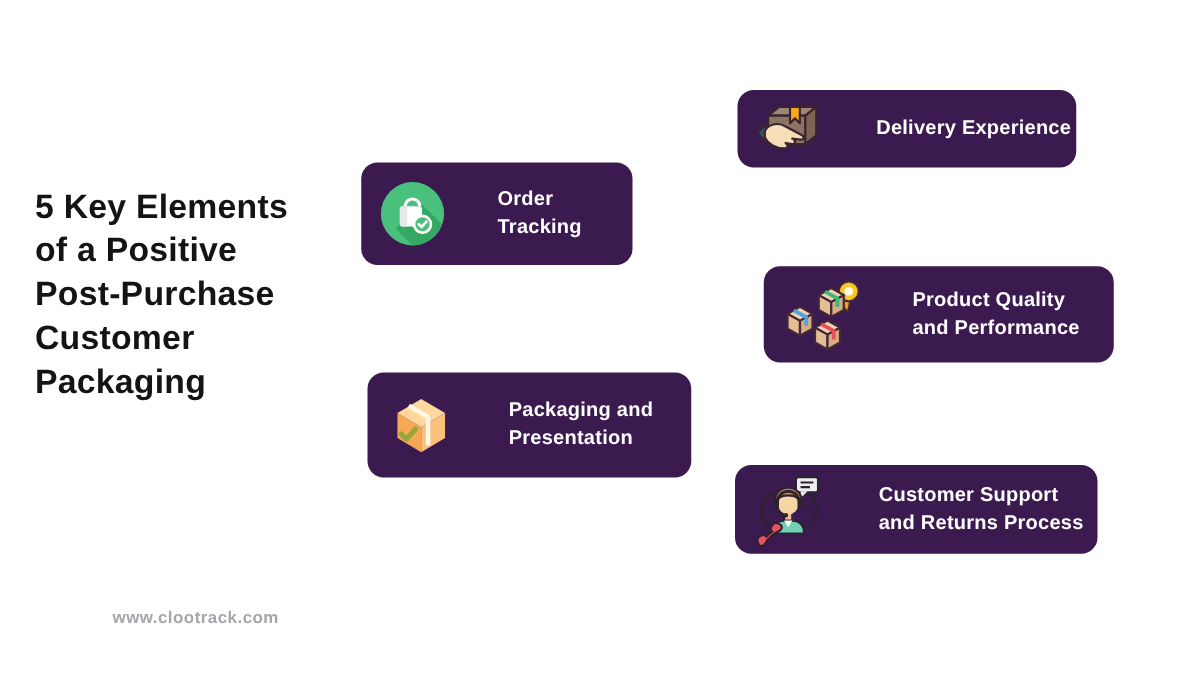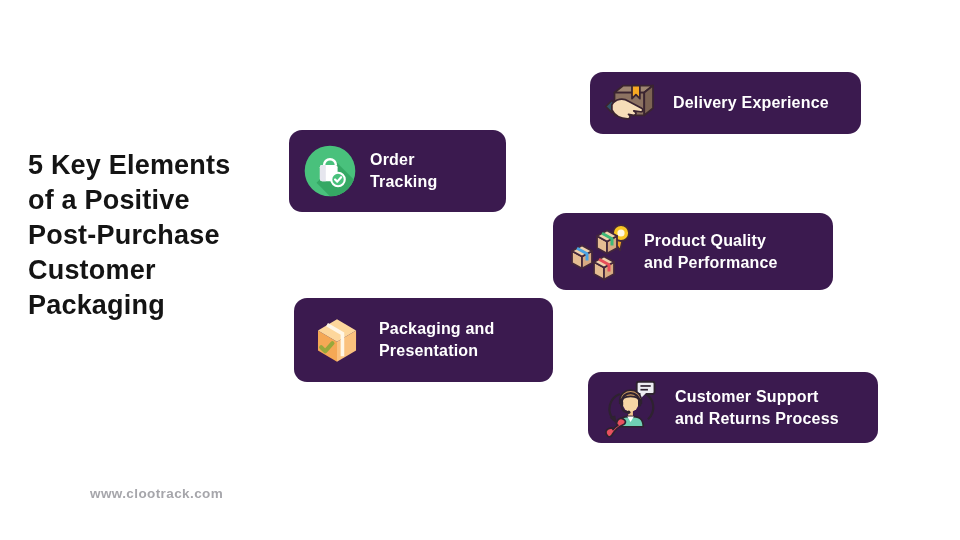--- a/index.html
+++ b/index.html
@@ -8,28 +8,28 @@
     font-family:"Liberation Sans",sans-serif;
   }
   .title{
     position:absolute;left:28px;top:148px;width:248px;text-align:left;
     font-weight:bold;font-size:27px;line-height:35px;color:#141414;letter-spacing:.2px;
   }
   .title span{display:block;white-space:nowrap;}
   .card{
     position:absolute;background:#3b1a4f;border-radius:13px;
     display:flex;align-items:center;box-sizing:border-box;
-    padding:0 14px;color:#ffffff;
+    padding:0 14px;color:#ffffff;gap:28px;
   }
   .card .icon{flex:0 0 auto;margin-right:13px;display:flex;align-items:center;justify-content:center;}
   .card .label{font-weight:bold;font-size:16px;line-height:22px;letter-spacing:.2px;}
   .card .label span{display:block;white-space:nowrap;}
   .card-1{left:289px;top:130px;width:217px;height:82px;}
   .card-2{left:590px;top:72px;width:271px;height:62px;}
-  .card-3{left:553px;top:213px;width:280px;height:77px;}
+  .card-3{left:611px;top:213px;width:280px;height:77px;}
   .card-4{left:294px;top:298px;width:259px;height:84px;}
   .card-5{left:588px;top:372px;width:290px;height:71px;}
   .footer{
     position:absolute;left:90px;top:486px;font-size:13.5px;font-weight:bold;
     color:#a6a6ab;letter-spacing:.4px;
   }
 </style>
 </head>
 <body>
 

